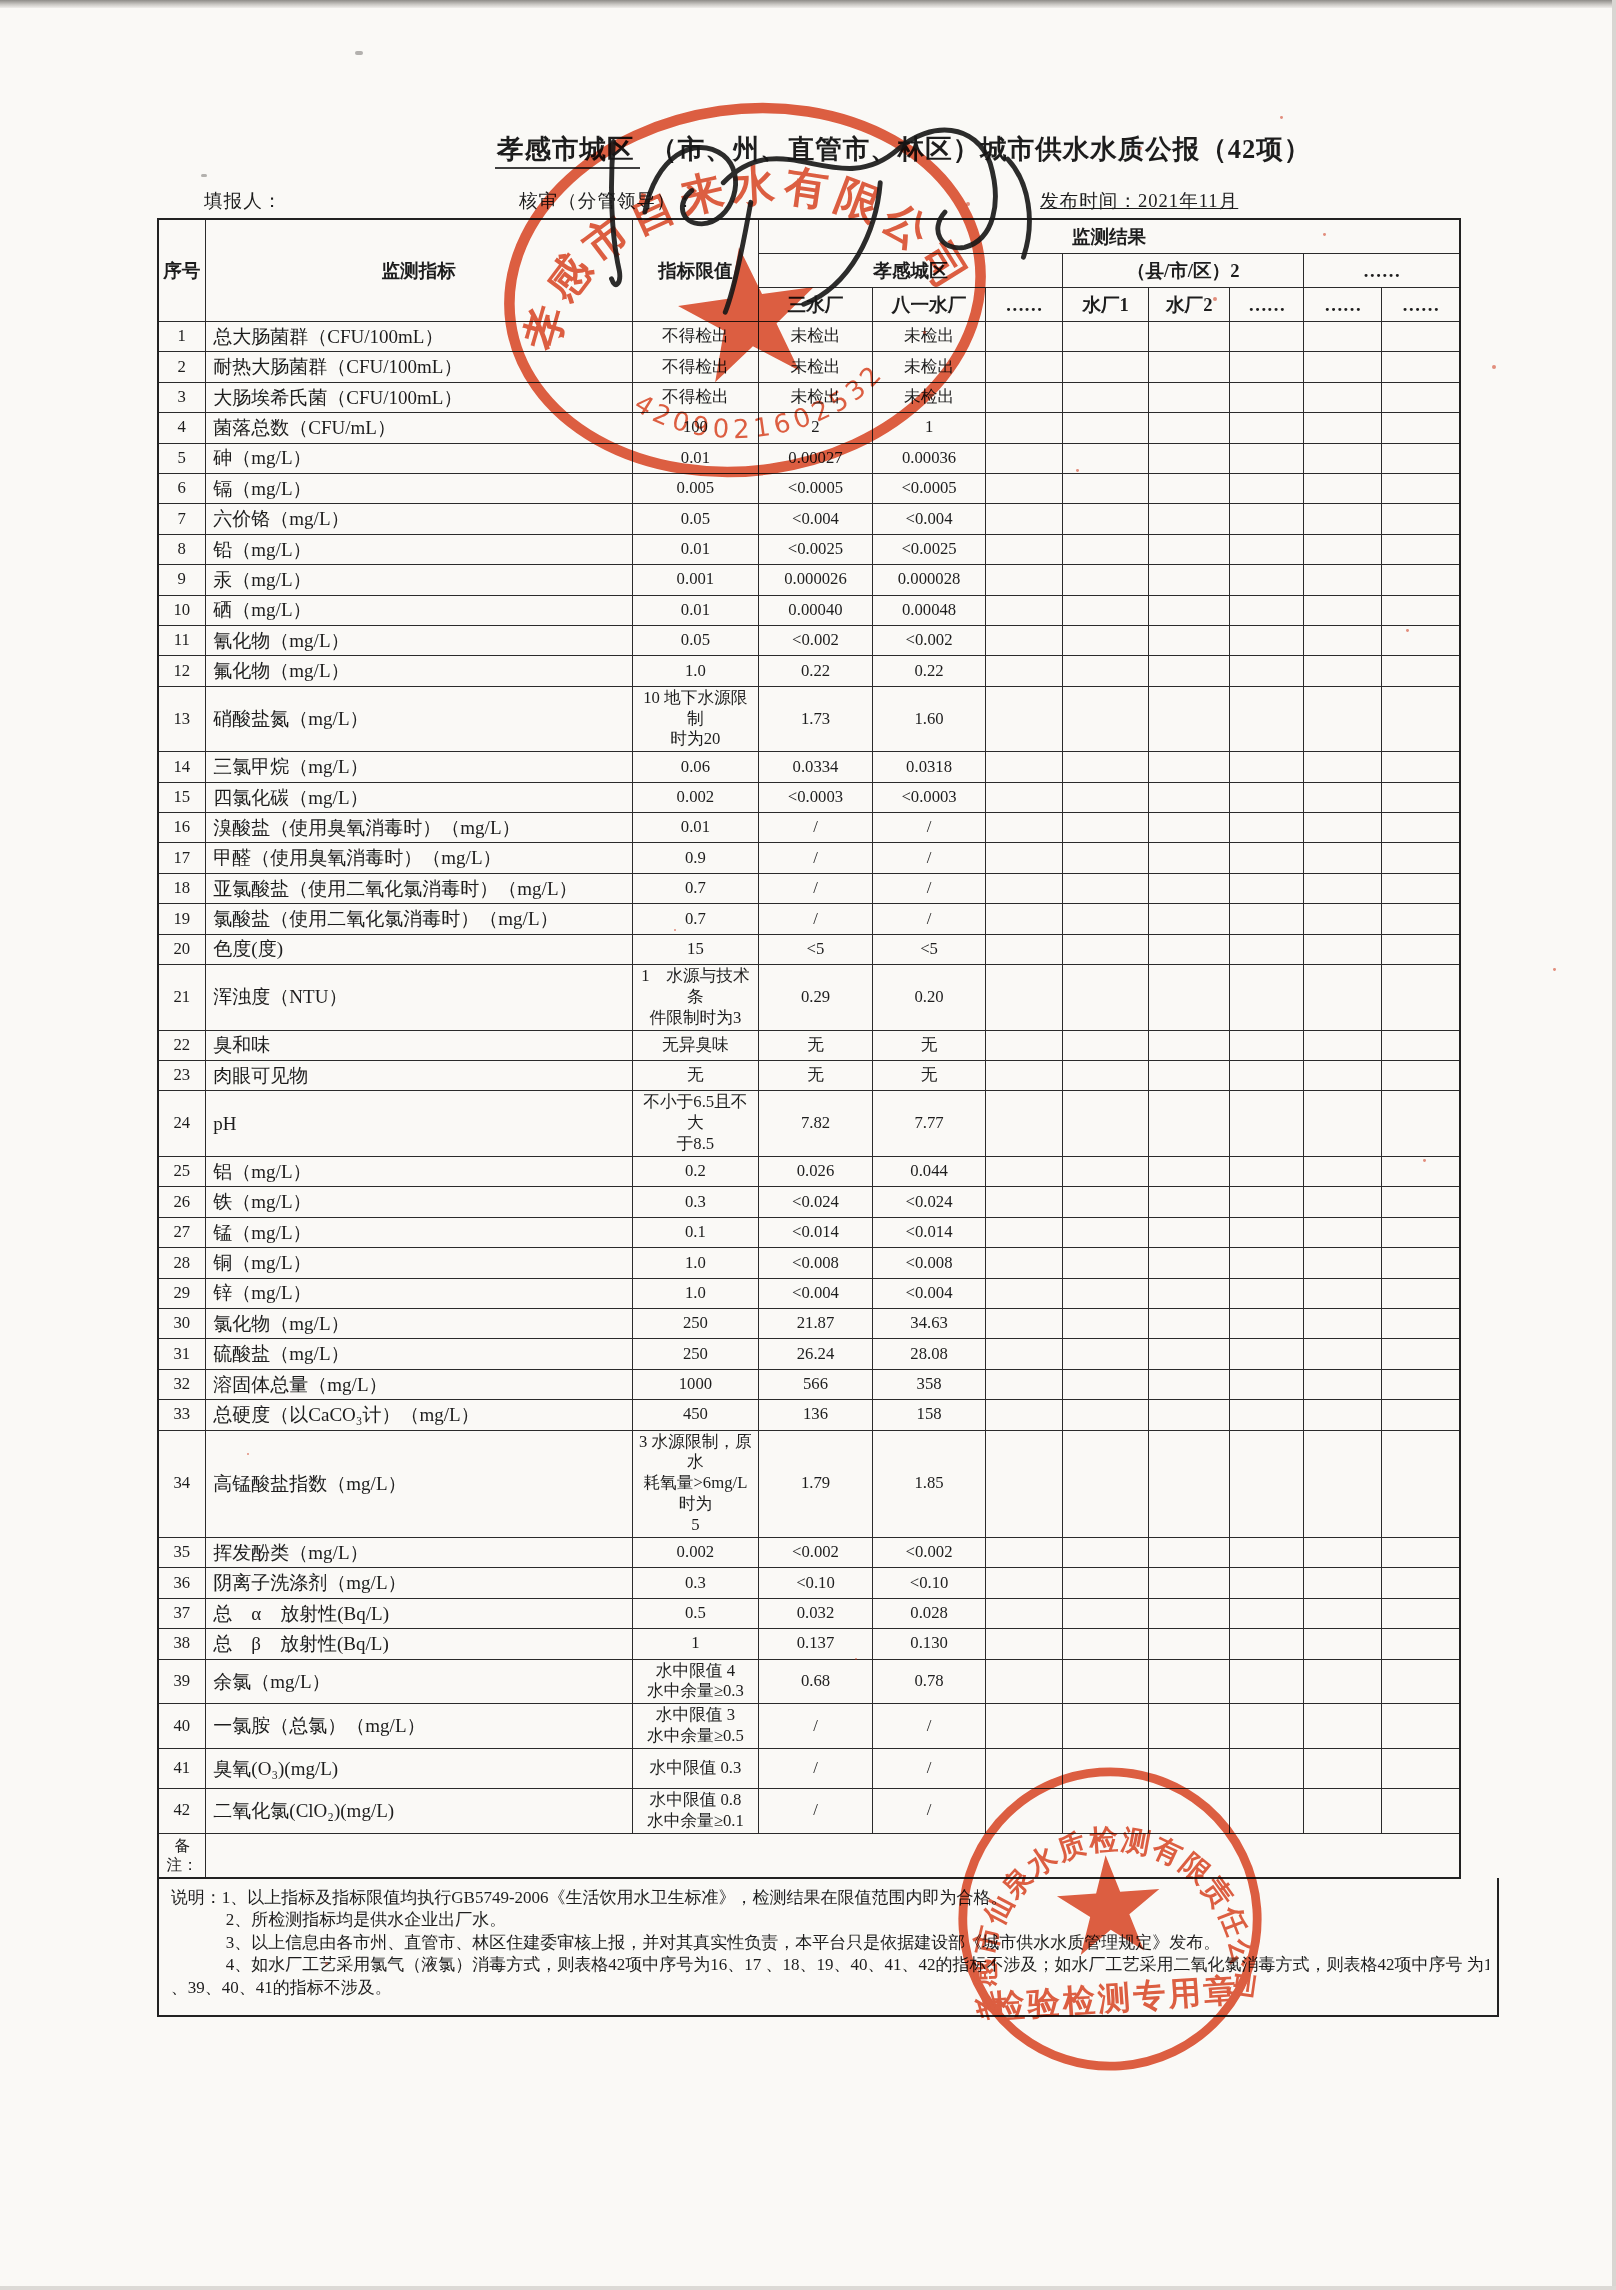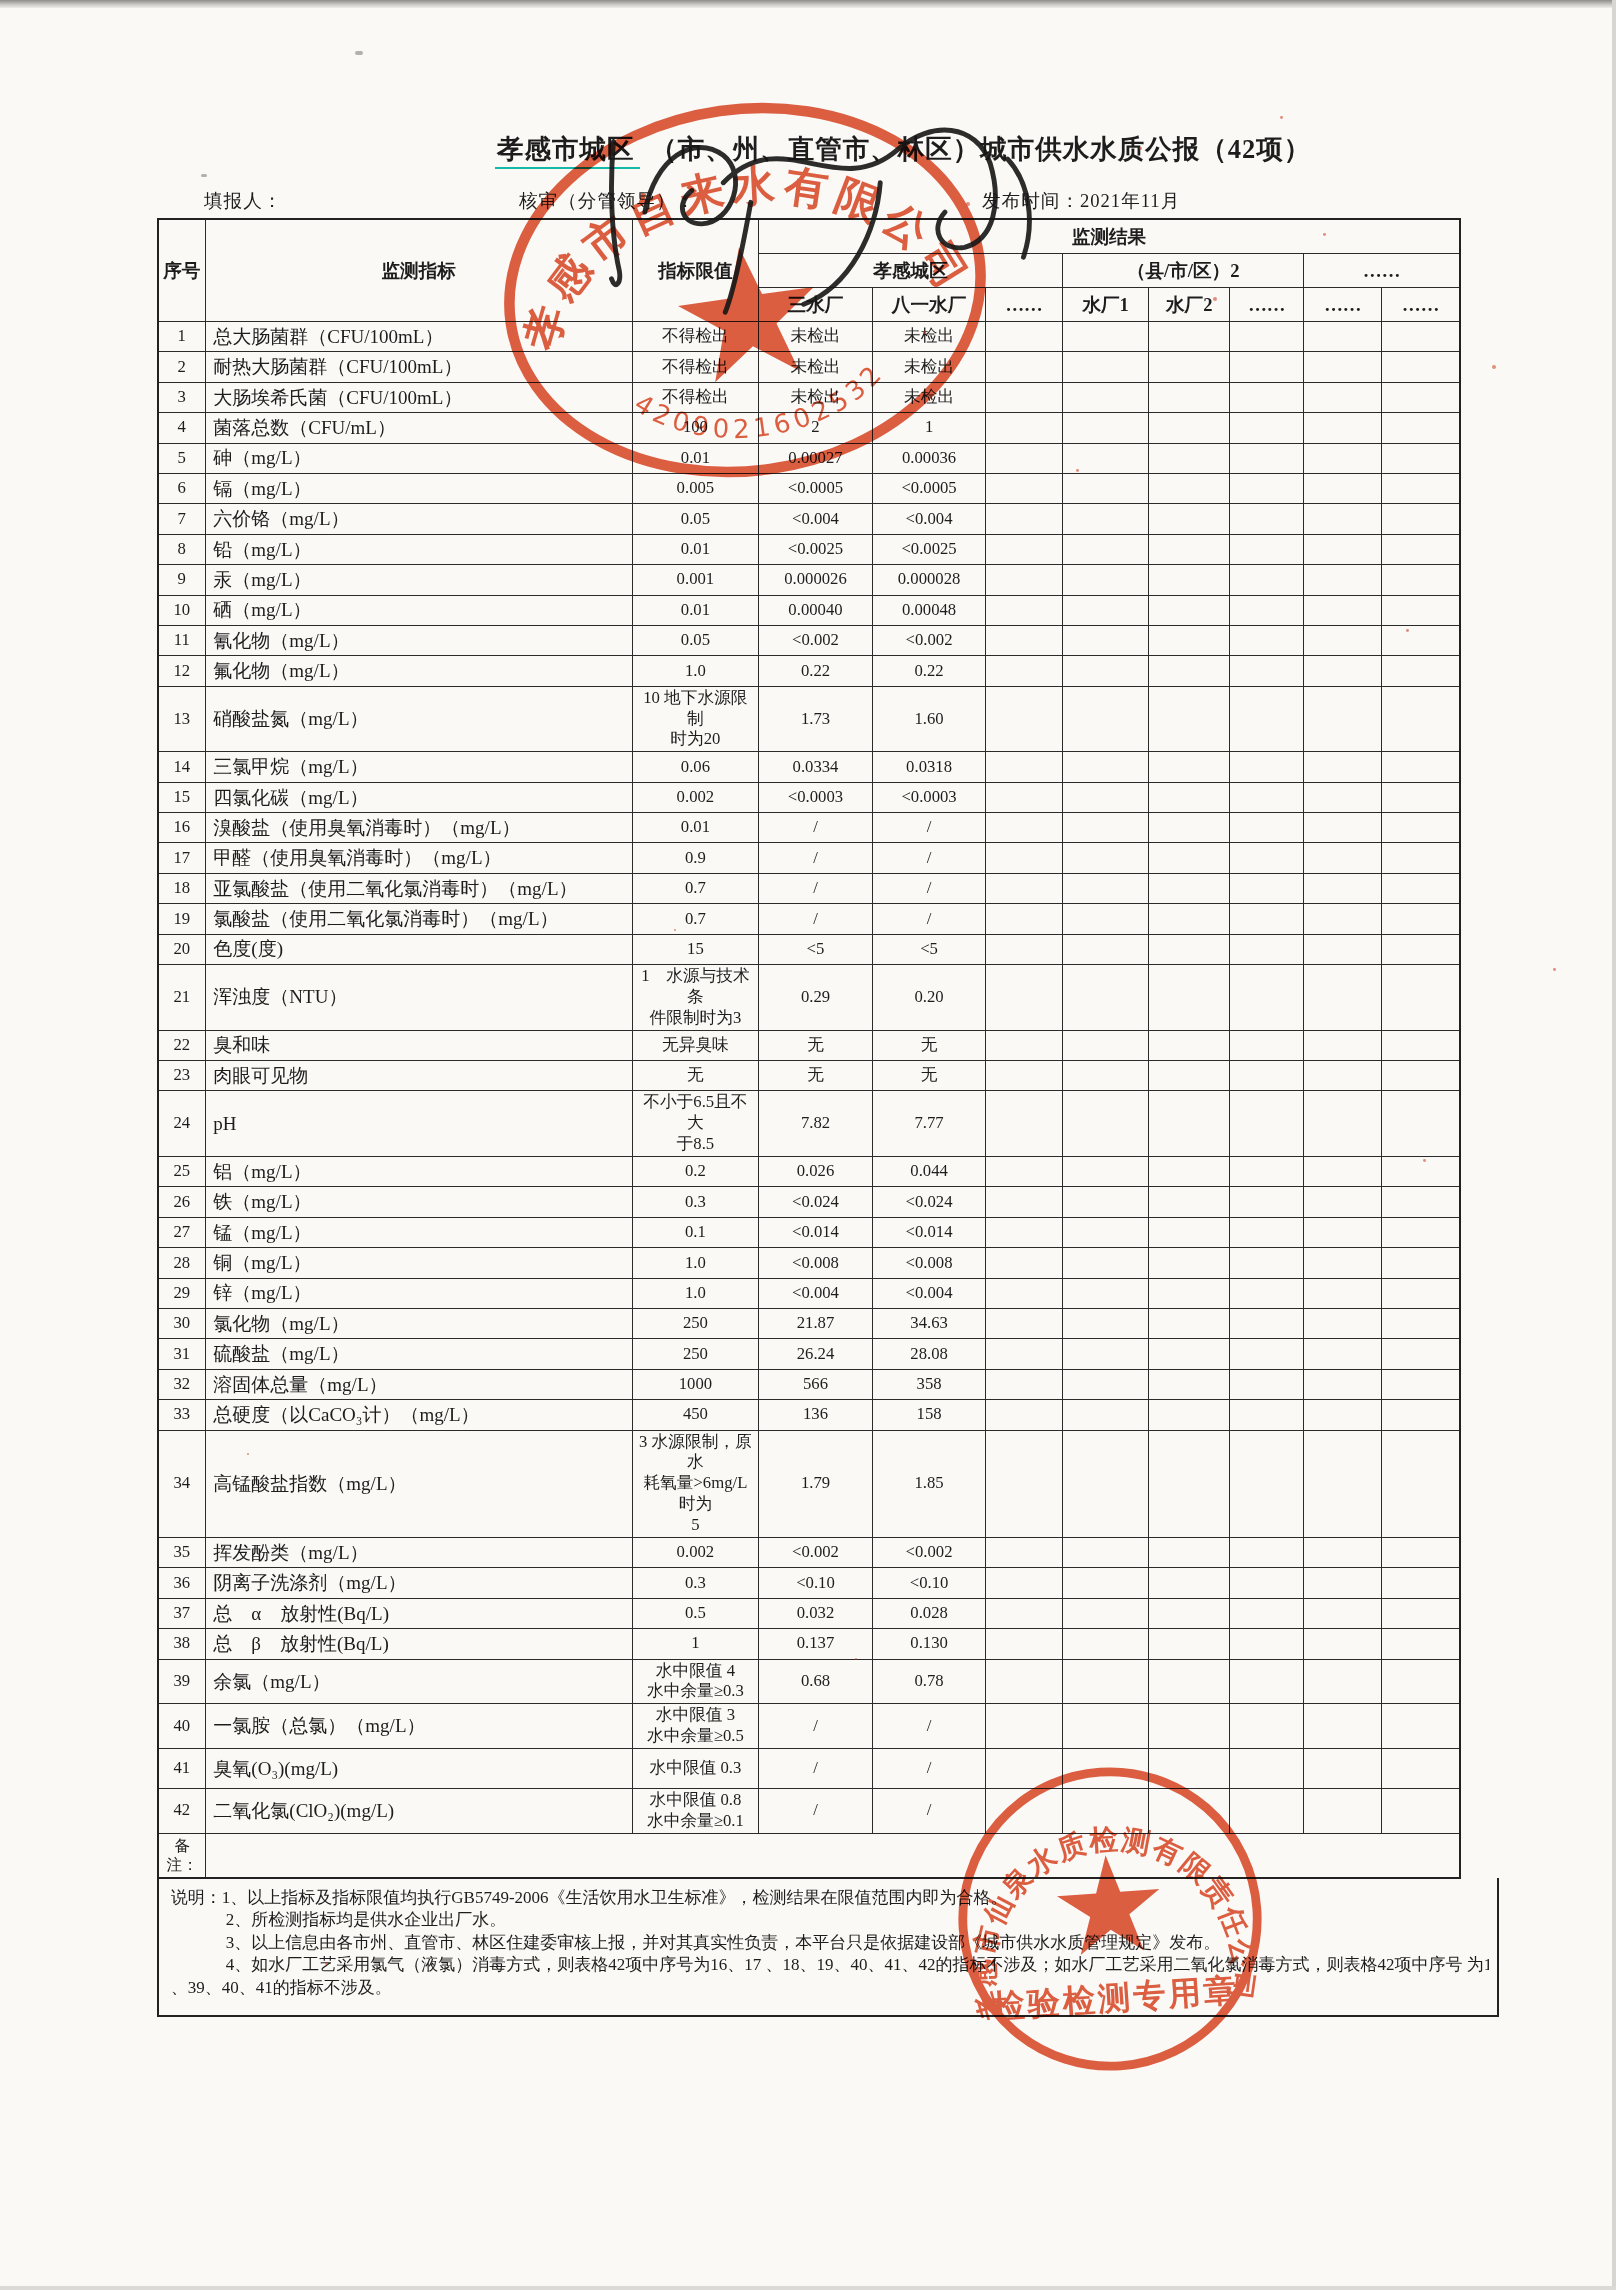--- a/index.html
+++ b/index.html
@@ -4,27 +4,27 @@
 <style>
   html,body{margin:0;padding:0;background:#e8e7e4;}
   .page{position:relative;width:1616px;height:2291px;background:#faf9f6;overflow:hidden;
         font-family:"Liberation Serif","DejaVu Serif",serif;color:#1d1d1d;}
   .scan-edge-top{position:absolute;left:0;top:0;width:100%;height:7.8px;
         background:linear-gradient(to bottom,#8f8d89,#c9c7c3 55%,#efeeeb);}
   .scan-edge-right{position:absolute;right:0;top:0;width:3.9px;height:100%;background:#d8d6d2;}
   .scan-edge-bottom{position:absolute;left:0;bottom:0;width:100%;height:4.9px;background:#dcdad6;}
 
   .title{position:absolute;left:495px;top:131px;font-size:26.5px;font-weight:bold;white-space:nowrap;letter-spacing:1px;}
-  .title .u{border-bottom:2px solid #14b8a6;padding:0 5.9px 2.9px 2px;text-align:center;}
+  .title .u{border-bottom:2px solid #404040;padding:0 5.9px 2.9px 2px;text-align:center;}
   .title .rest{margin-left:9.8px;}
 
   .field{position:absolute;top:188px;font-size:18.6px;white-space:nowrap;letter-spacing:1px;}
   .f-filler{left:204px;}
   .f-review{left:519px;}
-  .f-publish{left:982px;}
+  .f-publish{left:1040px;text-decoration:underline;}
 
   .sheet{position:absolute;left:157px;top:218px;width:1304px;}
   table{border-collapse:collapse;width:1304px;table-layout:fixed;background:transparent;}
   th,td{border:1px solid #2b2b2b;padding:1px 2.9px;text-align:center;vertical-align:middle;
         font-weight:normal;font-size:16.7px;line-height:1.25;overflow:hidden;}
   table{border:2px solid #222;}
   thead th{height:31px;font-size:18.6px;font-weight:bold;}
   tbody td{height:27.4px;}
   td.ind-name{text-align:left;padding-left:7.8px;font-size:19px;white-space:nowrap;}
   td.limit{white-space:pre-line;}

